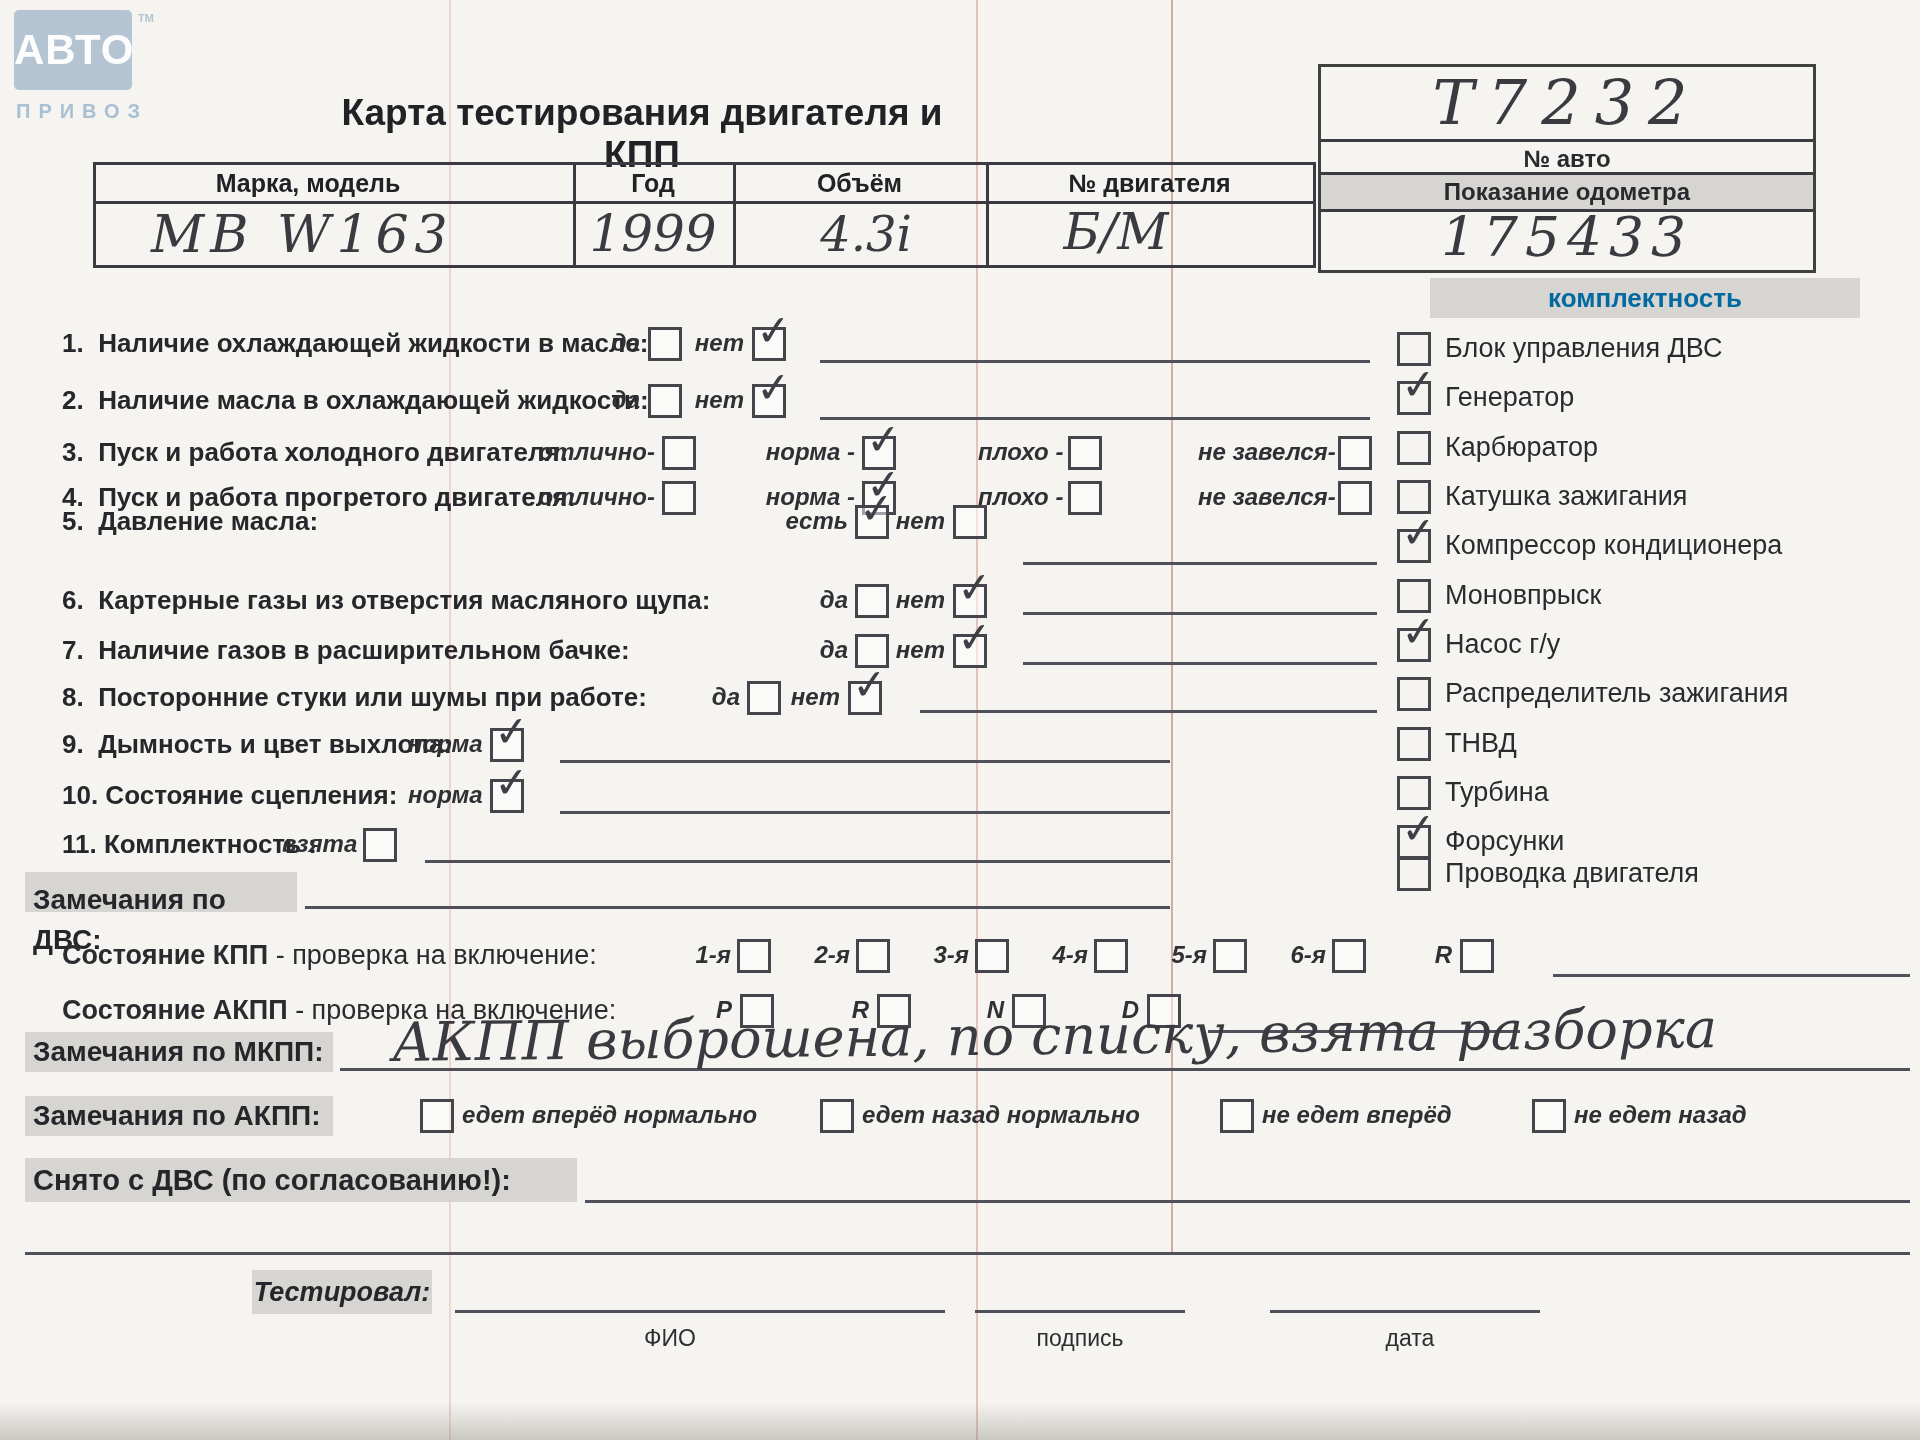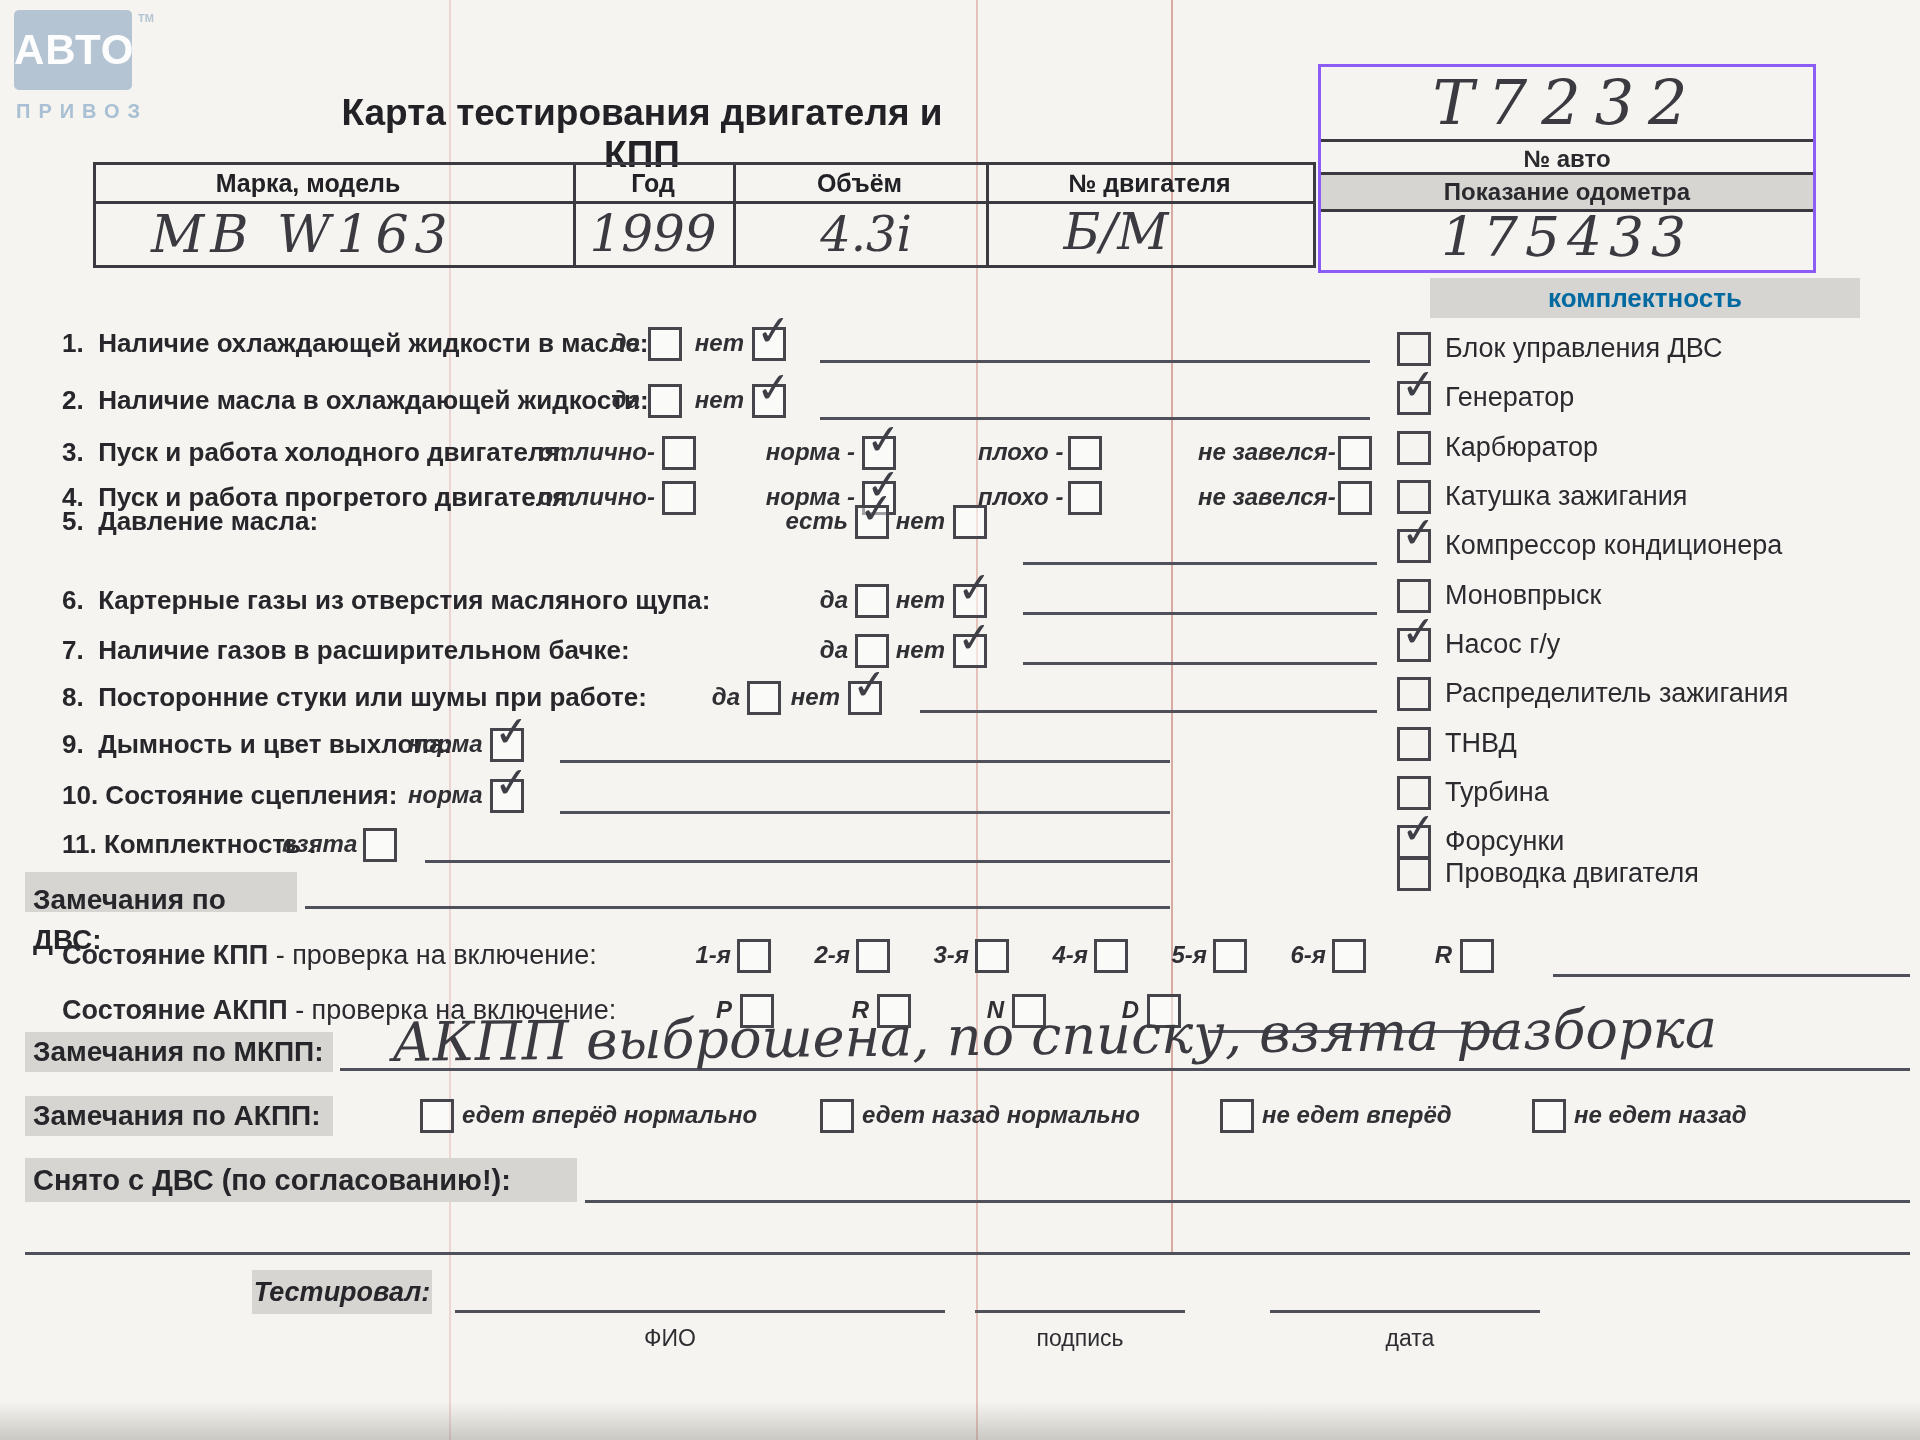--- a/index.html
+++ b/index.html
@@ -48,21 +48,21 @@
   <div class="abs" style="left:14px;top:10px;width:180px;height:120px;">
     <div class="abs" style="left:0;top:0;width:118px;height:80px;background:#b4c4d2;border-radius:5px;text-align:center;">
       <span style="font:700 42px 'Liberation Sans',sans-serif;color:#fdfdfd;line-height:80px;letter-spacing:1px;">АВТО</span>
     </div>
     <span class="abs" style="left:124px;top:2px;font:700 11px 'Liberation Sans',sans-serif;color:#b4c4d2;">ТМ</span>
     <span class="abs" style="left:2px;top:90px;font:700 20px 'Liberation Sans',sans-serif;color:#a9c0d4;letter-spacing:8px;">ПРИВОЗ</span>
   </div>
 
   <div class="abs" style="left:302px;top:92px;width:680px;text-align:center;font:700 37px 'Liberation Sans',sans-serif;color:#222226;">Карта тестирования двигателя  и КПП</div>
 
-  <div class="abs" style="left:1318px;top:64px;width:492px;height:203px;border:3px solid #8b5cf6;">
+  <div class="abs" style="left:1318px;top:64px;width:492px;height:203px;border:3px solid #404040;">
     <div class="abs hand" style="left:0;top:0;width:492px;text-align:center;font-size:62px;line-height:72px;letter-spacing:14px;">Т7232</div>
     <div class="abs" style="left:0;top:72px;width:492px;height:33px;border-top:3px solid #3a3a40;text-align:center;">
       <span style="font:700 24px 'Liberation Sans',sans-serif;line-height:33px;">№ авто</span>
     </div>
     <div class="abs shade" style="left:0;top:105px;width:492px;height:34px;border-top:3px solid #3a3a40;border-bottom:3px solid #3a3a40;text-align:center;">
       <span style="font:700 24px 'Liberation Sans',sans-serif;line-height:34px;">Показание одометра</span>
     </div>
     <div class="abs hand" style="left:0;top:140px;width:492px;text-align:center;font-size:55px;line-height:60px;letter-spacing:7px;">175433</div>
   </div>
 

